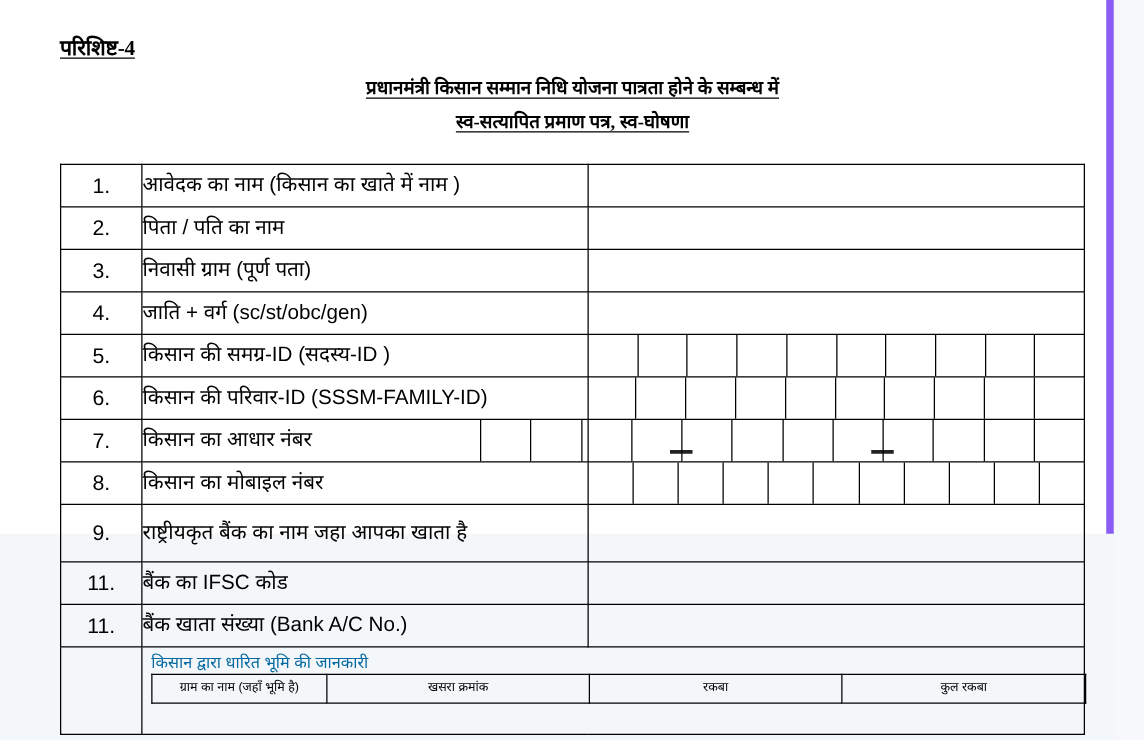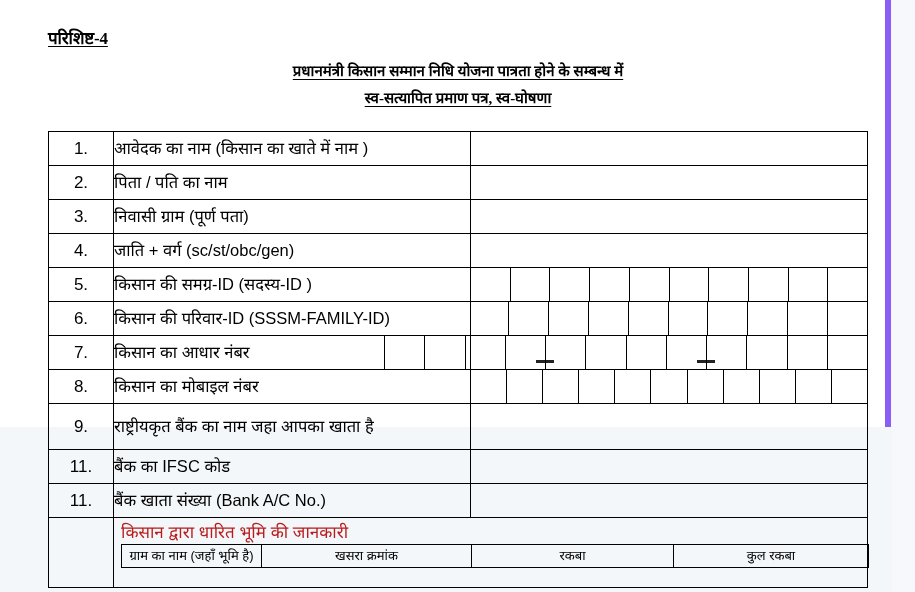--- a/index.html
+++ b/index.html
@@ -130,35 +130,35 @@
     background: #222;
   }
   .pad-left {
     flex: 0 0 auto;
     border-left: none;
   }
 
   
   .land-head {
     font-family: "Liberation Sans", "DejaVu Sans", sans-serif;
-    font-size: 17px;
-    color: #b91c1c;
+    font-size: 13px;
+    color: #0369a1;
     padding: 2px 0 1px 7px;
     white-space: nowrap;
   }
   .land-table {
     width: calc(100% - 7px);
     margin-left: 7px;
     border-collapse: collapse;
     table-layout: fixed;
   }
   .land-table th {
     border: 1.4px solid #000;
     font-family: "Liberation Sans", "DejaVu Sans", sans-serif;
-    font-size: 13px;
+    font-size: 10px;
     font-weight: normal;
     color: #000;
     line-height: 17px;
     padding: 2px 2px 3px 2px;
     box-sizing: border-box;
     vertical-align: top;
   }
   .land-wrap { padding: 0; }
 </style>
 </head>

